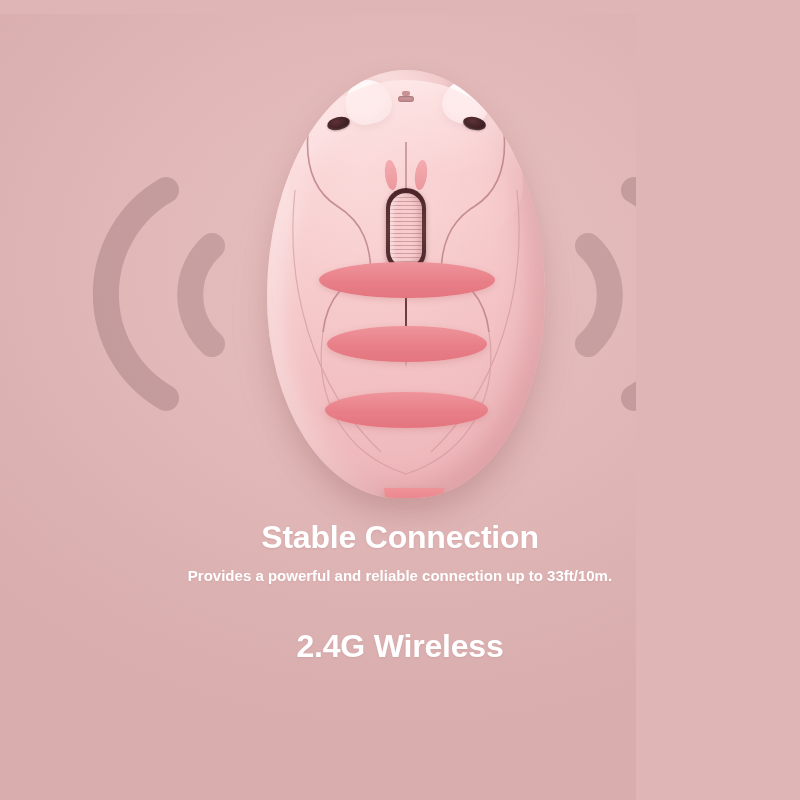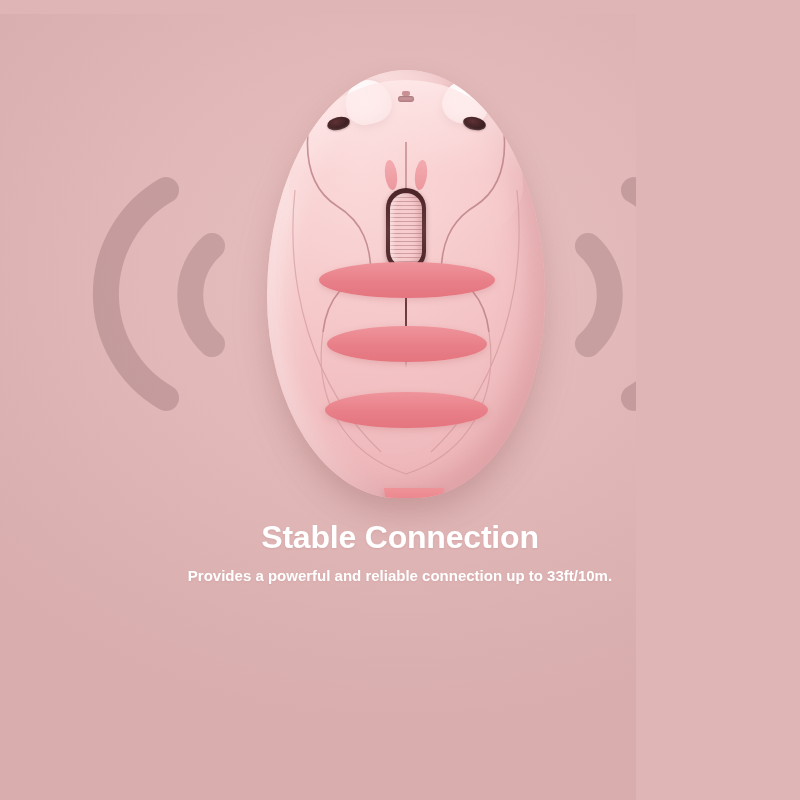--- a/index.html
+++ b/index.html
@@ -293,16 +293,17 @@
   </div>
 
   <div class="copy">
 
     <div class="feature">
       <h2 class="feature-title">Stable Connection</h2>
       <p class="feature-desc">Provides a powerful and reliable connection up to 33ft/10m.</p>
     </div>
 
     <div class="feature">
+      <h2 class="feature-title">2.4G Wireless</h2>
     </div>
 
   </div>
 </div>
 
 </body></html>

